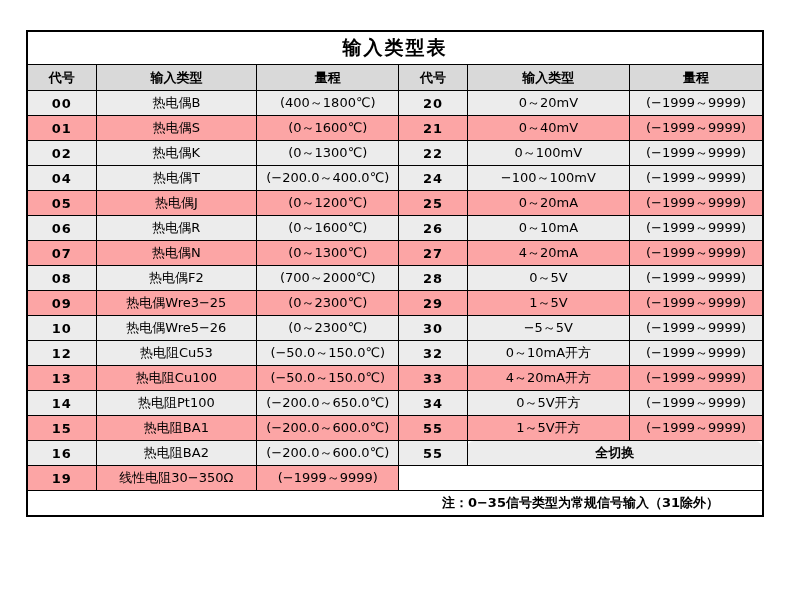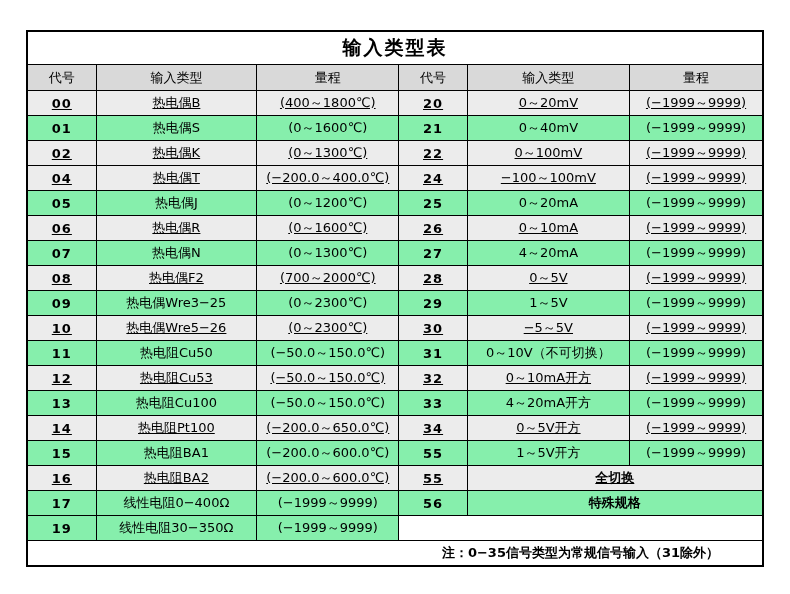--- a/index.html
+++ b/index.html
@@ -47,52 +47,52 @@
   .title-cell {
     font-size: 19px !important;
     font-weight: bold;
     height: 32px !important;
     letter-spacing: 2px;
     border-left: none !important;
     border-right: none !important;
     border-top: none !important;
   }
   .hdr td {
-    font-weight: normal;
+    font-weight: bold;
     background: #d9d9d9;
     height: 25px !important;
     font-size: 13.5px;
   }
   .code {
     font-weight: bold;
     letter-spacing: 1px;
   }
   .shade td {
     background: #ececec;
-    text-decoration: underline;
   }
   .plain td {
-    background: #86efac;
+    background: #fca5a5;
   }
   .note-cell {
     font-weight: bold;
     font-size: 13.5px;
     text-align: center !important;
     border-left: none !important;
     border-right: none !important;
   }
   .nb-left { border-left: none !important; }
   .nb-right { border-right: none !important; }
   .nb-bottom { border-bottom: none !important; }
   .blank-fill {
     background: #ffffff !important;
     border: none !important;
   }
   .span-cell {
     font-weight: bold;
+    border-radius: 7px;
   }
 </style>
 </head>
 <body>
 
 <div id="page">
   <div class="table-wrap">
     <table class="main">
       <colgroup>
         <col style="width:68px">
@@ -187,28 +187,20 @@
             <td class="nb-right">(−1999～9999)</td>
           </tr>
           <tr class="shade">
             <td class="code nb-left">10</td>
             <td>热电偶Wre5−26</td>
             <td>(0～2300℃)</td>
             <td class="code">30</td>
             <td>−5～5V</td>
             <td class="nb-right">(−1999～9999)</td>
           </tr>
-          <tr class="plain">
-            <td class="code nb-left">11</td>
-            <td>热电阻Cu50</td>
-            <td>(−50.0～150.0℃)</td>
-            <td class="code">31</td>
-            <td>0～10V（不可切换）</td>
-            <td class="nb-right">(−1999～9999)</td>
-          </tr>
           <tr class="shade">
             <td class="code nb-left">12</td>
             <td>热电阻Cu53</td>
             <td>(−50.0～150.0℃)</td>
             <td class="code">32</td>
             <td>0～10mA开方</td>
             <td class="nb-right">(−1999～9999)</td>
           </tr>
           <tr class="plain">
             <td class="code nb-left">13</td>
@@ -233,27 +225,20 @@
             <td class="code">55</td>
             <td>1～5V开方</td>
             <td class="nb-right">(−1999～9999)</td>
           </tr>
           <tr class="shade">
             <td class="code nb-left">16</td>
             <td>热电阻BA2</td>
             <td>(−200.0～600.0℃)</td>
             <td class="code">55</td>
             <td colspan="2" class="span-cell nb-right">全切换</td>
-          </tr>
-          <tr class="plain">
-            <td class="code nb-left">17</td>
-            <td>线性电阻0−400Ω</td>
-            <td>(−1999～9999)</td>
-            <td class="code">56</td>
-            <td colspan="2" class="span-cell nb-right">特殊规格</td>
           </tr>
           <tr class="plain">
             <td class="code nb-left">19</td>
             <td>线性电阻30−350Ω</td>
             <td>(−1999～9999)</td>
             <td colspan="3" class="blank-fill"></td>
           </tr>
           <tr>
             <td colspan="3" class="blank-fill"></td>
             <td colspan="3" class="note-cell nb-bottom">注：0−35信号类型为常规信号输入（31除外）</td>

